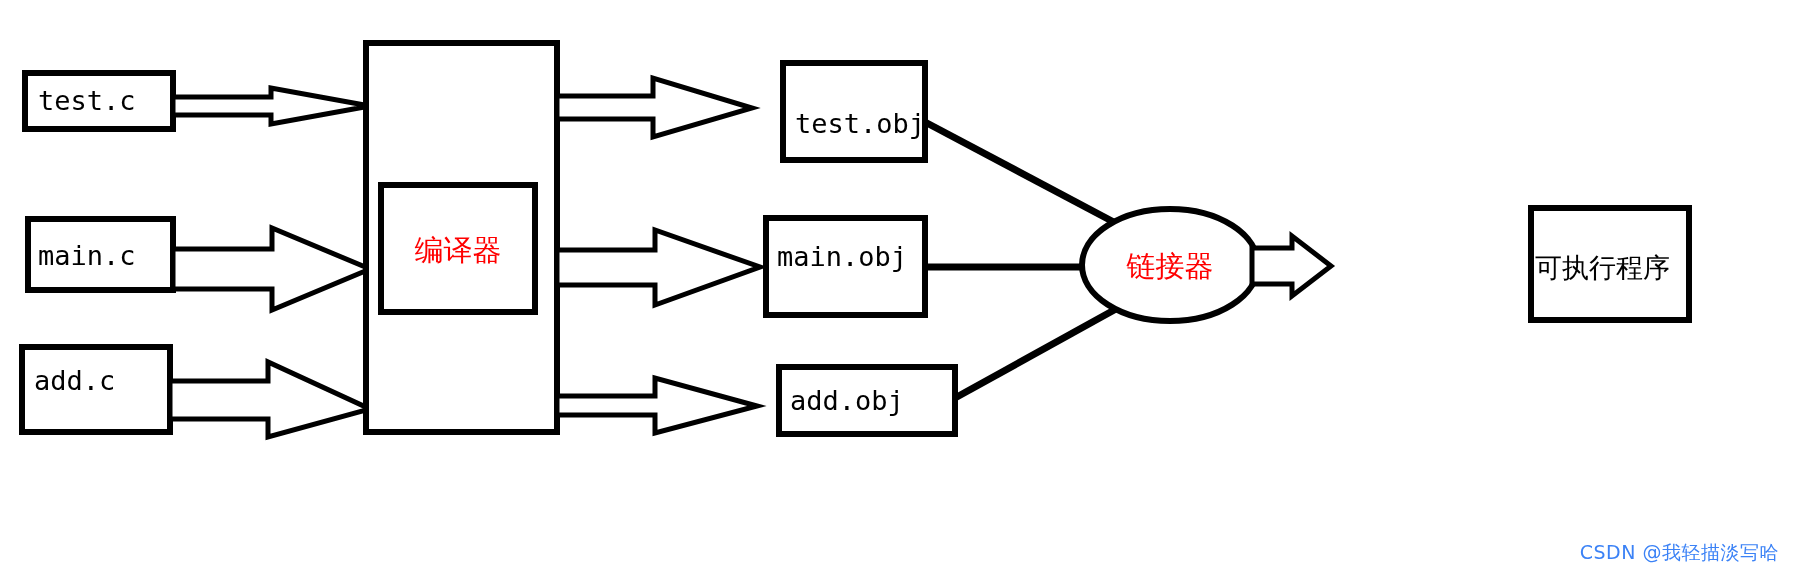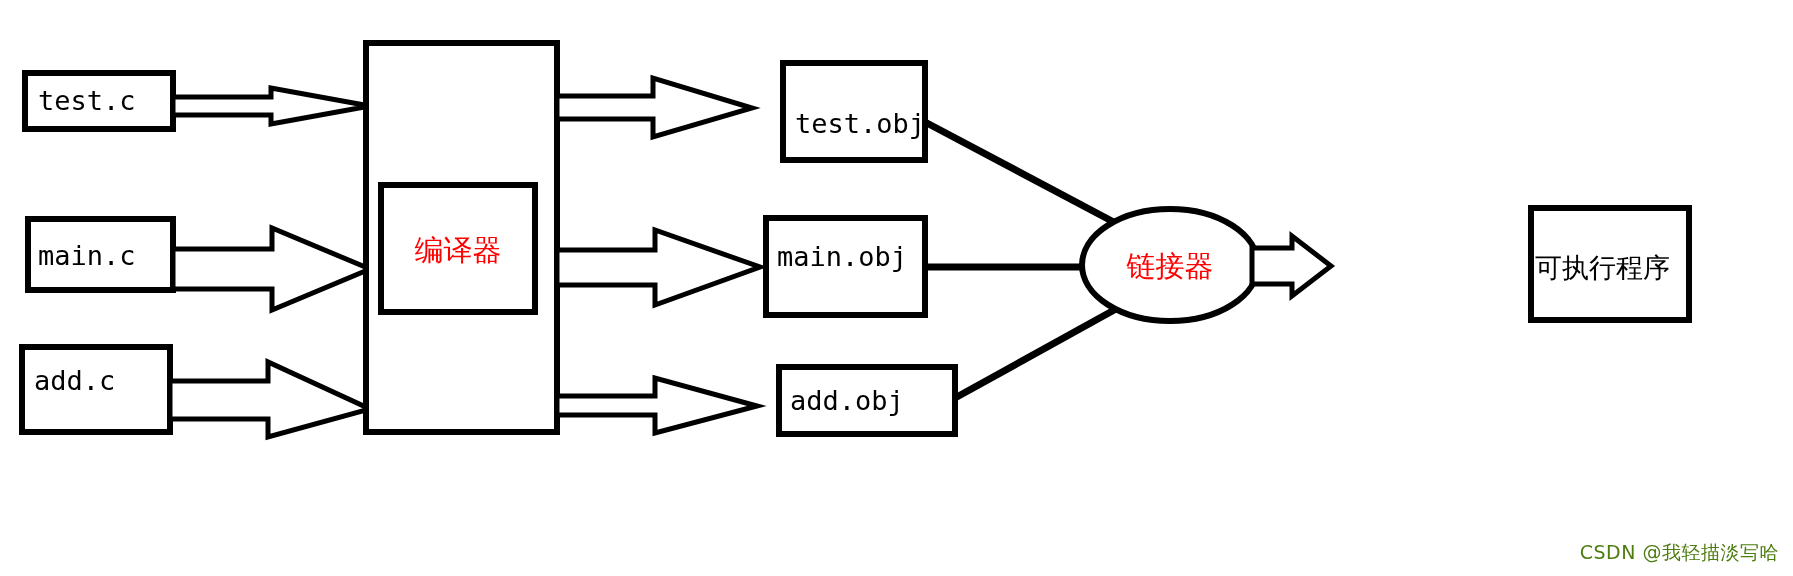--- a/index.html
+++ b/index.html
@@ -55,21 +55,21 @@
     stroke: #000000;
     stroke-width: 5;
     stroke-linejoin: miter;
   }
   .watermark {
     position: absolute;
     right: 14px;
     bottom: 10px;
     font-family: "DejaVu Sans", "Liberation Sans", sans-serif;
     font-size: 19px;
-    color: #4d7c0f;
+    color: #3b82f6;
     white-space: nowrap;
     letter-spacing: 0.5px;
   }
 </style>
 </head>
 <body>
 
 <div id="canvas">
 
   <svg id="diagram-svg" viewBox="0 0 1793 576" xmlns="http://www.w3.org/2000/svg">

